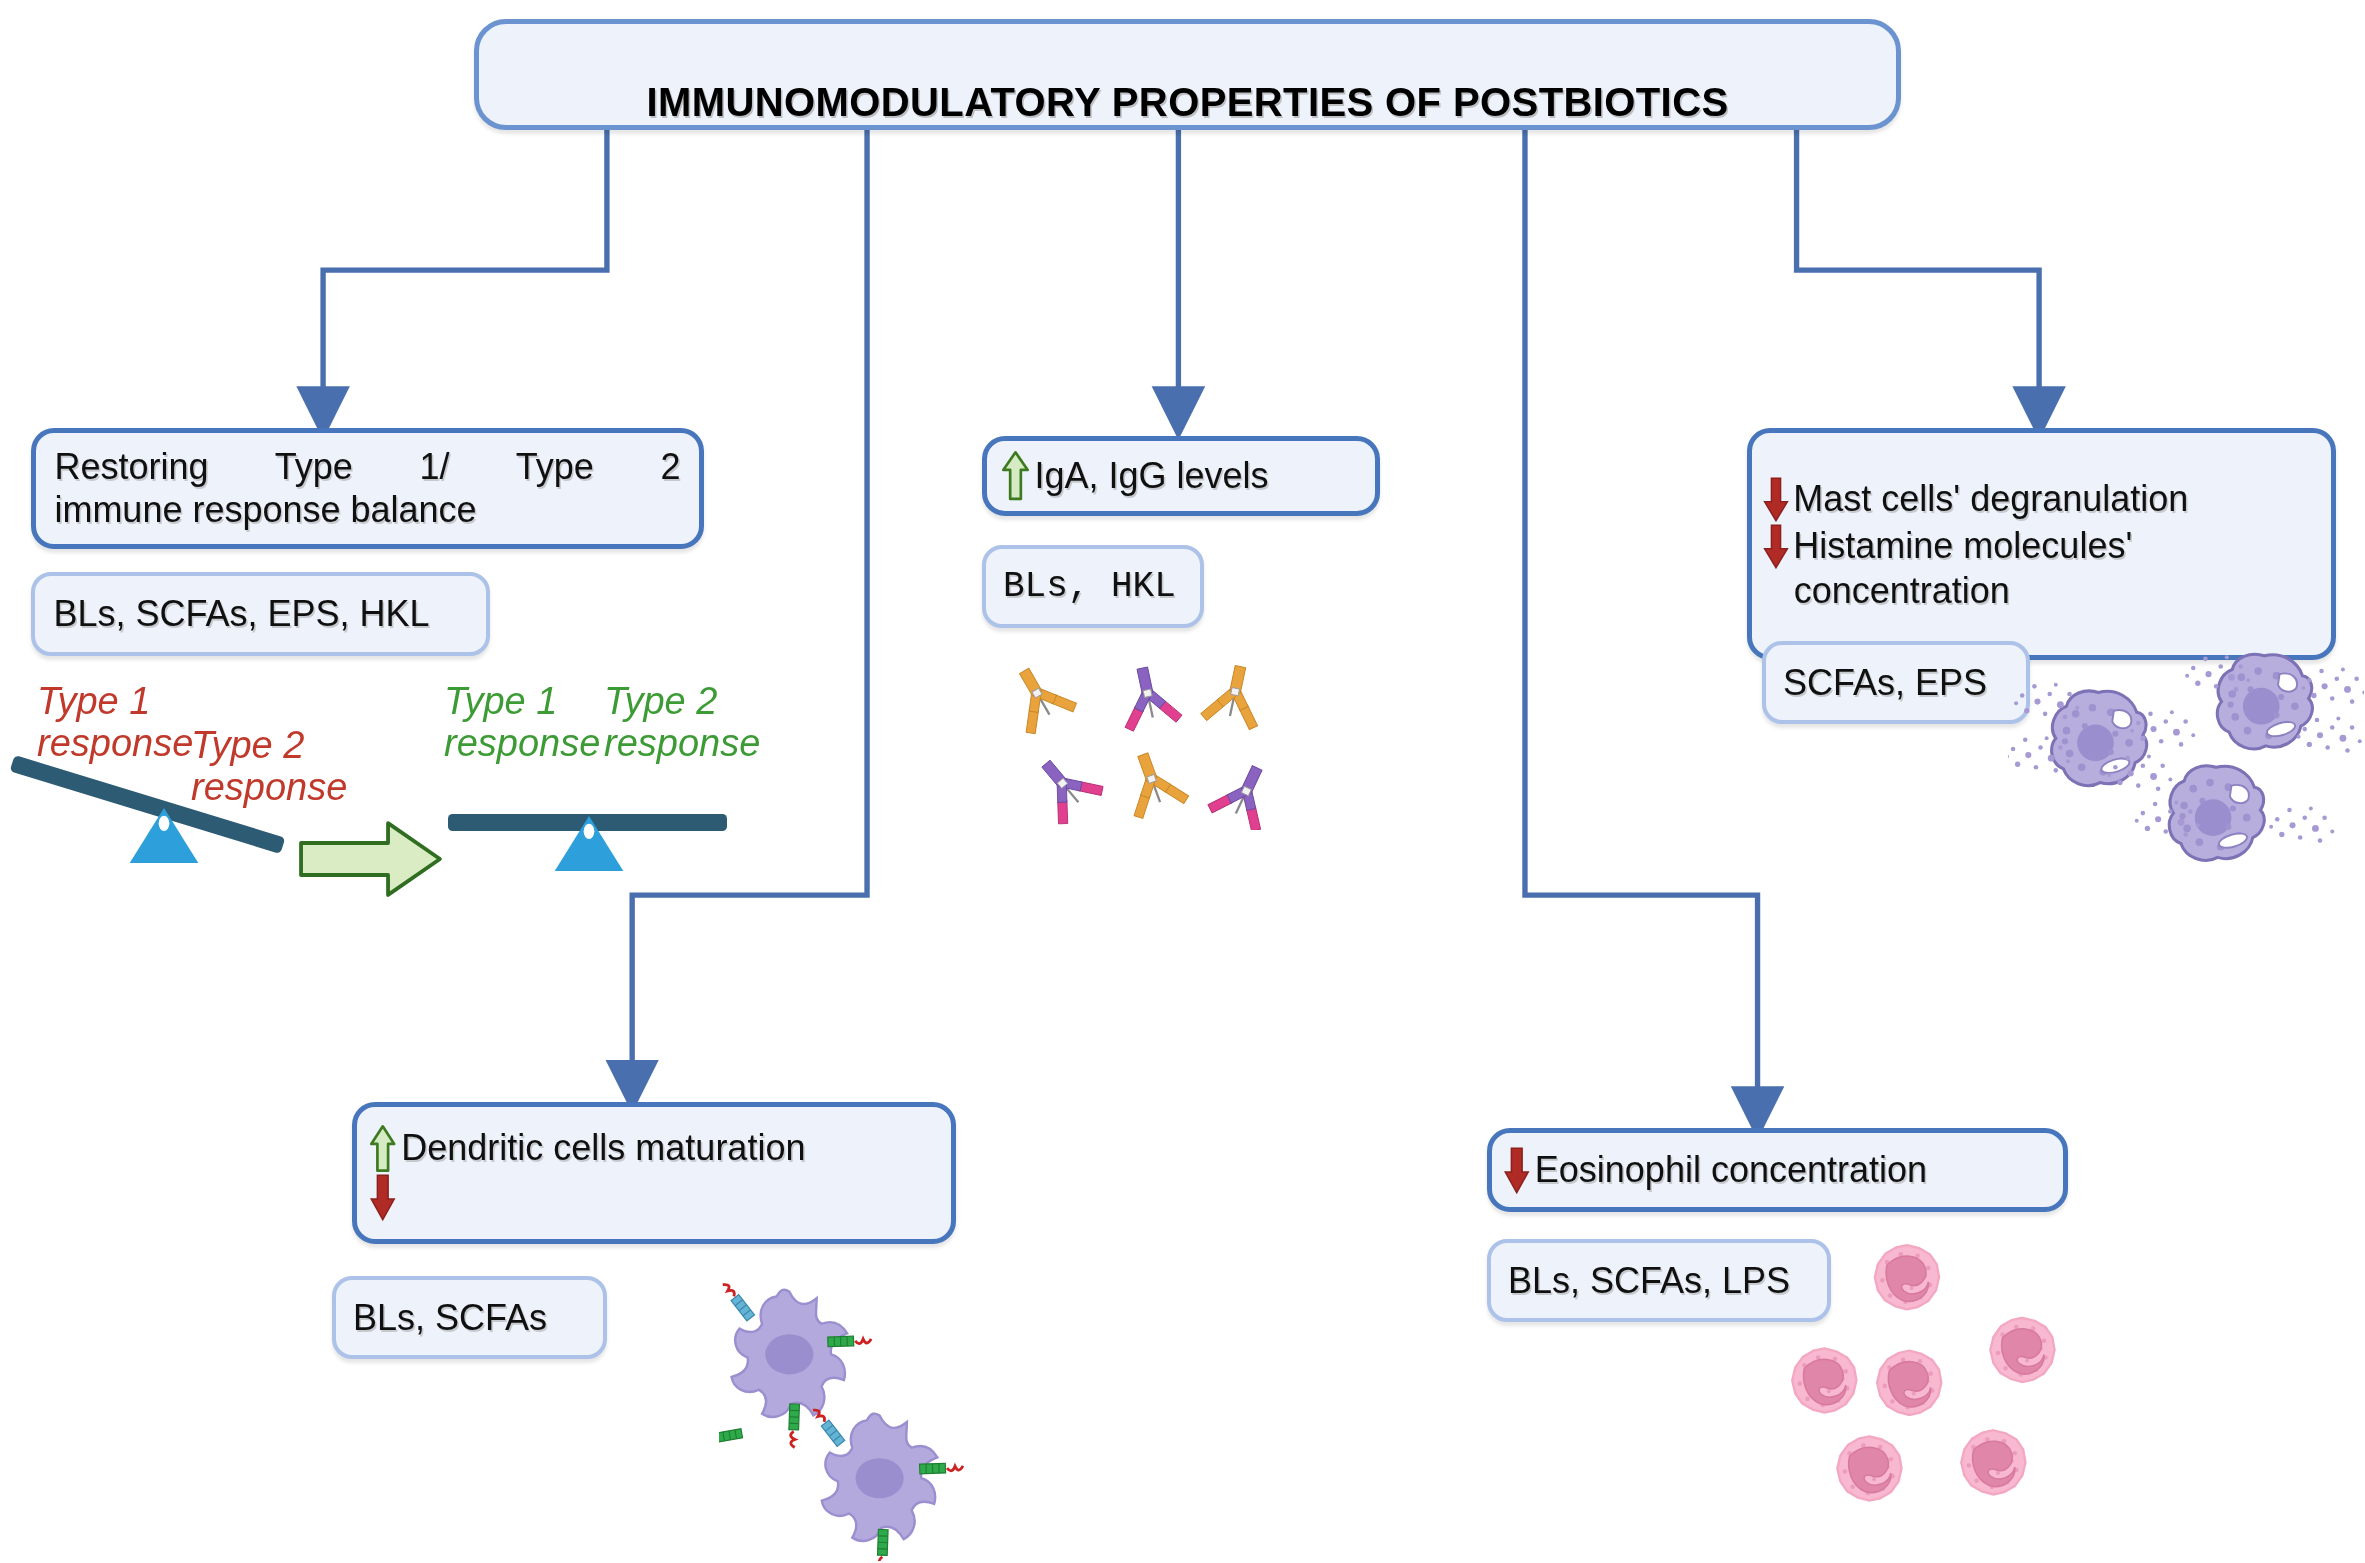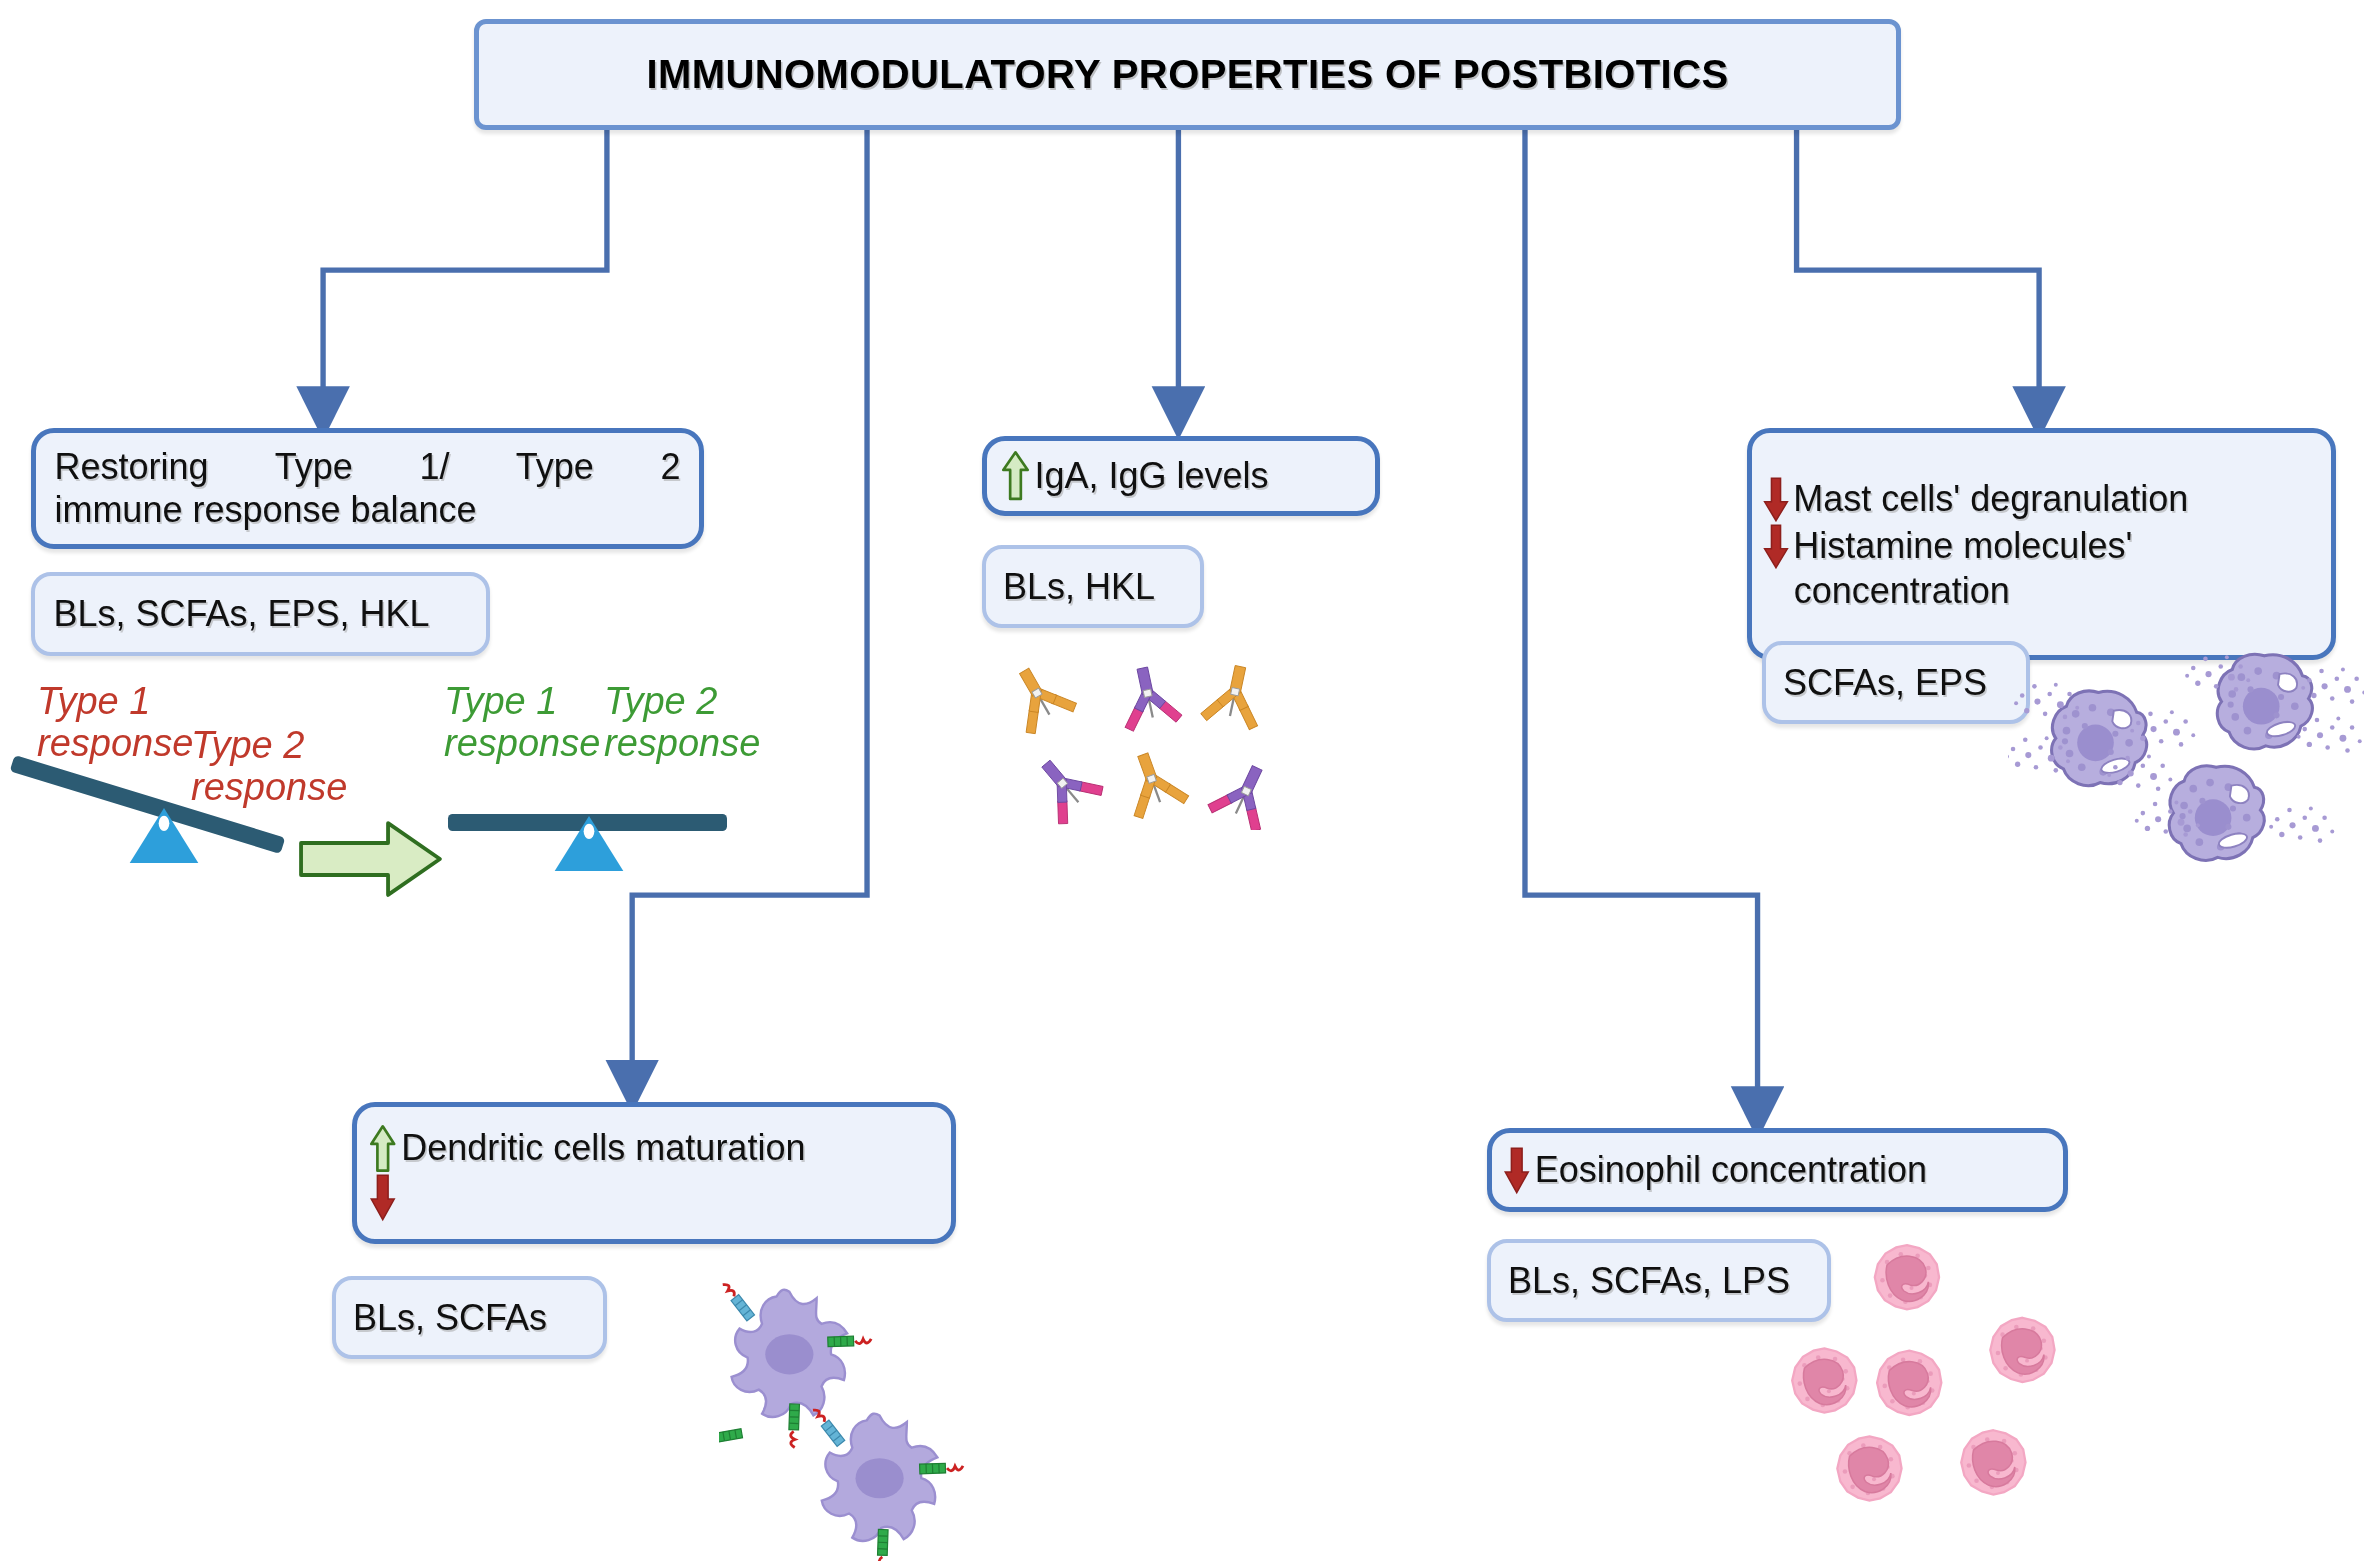--- a/index.html
+++ b/index.html
@@ -17,22 +17,23 @@
     background: #edf2fb;
     border: 5.4px solid #4876bd;
     border-radius: 23px;
     display: flex;
     align-items: center;
     box-shadow: 0 3.8px 3.8px rgba(0,0,0,0.10);
   }
   .node.soft { border: 4.6px solid #adc2e8; border-radius: 20px; }
   .node.title-node {
     border: 5.4px solid #6b93d0;
-    border-radius: 12px;
+    border-radius: 32px;
     justify-content: center;
+    align-items: flex-end;
   }
   .title-text {
     font-size: 40px; font-weight: bold; color:#000;
     letter-spacing: 0.4px;
     text-shadow: 1.5px 1.5px 0 rgba(150,150,150,.55);
     white-space: nowrap;
   }
   .node-text {
     font-size: 36px; color:#101010; line-height: 1.18;
     text-shadow: 1.5px 1.5px 0 rgba(160,160,160,.5);
@@ -131,21 +132,21 @@
 
   <div class="node" style="left:982px; top:436px; width:398px; height:80px; padding:0 13.8px;">
     <span class="arrow-glyph">
       <svg width="29" height="52" viewBox="0 0 38 68">
         <path d="M19,3 L35,26 L26,26 L26,64 L12,64 L12,26 L3,26 Z" fill="#d5ebc4" stroke="#3d7a20" stroke-width="3.5" stroke-linejoin="round"></path>
       </svg>
     </span>
     <span class="node-text">IgA, IgG levels</span>
   </div>
 
-  <div class="node soft" style="left:982px; top:545px; width:222px; height:83px; padding:0 17px;">
+  <div class="node soft" style="left:982px; top:545px; width:222px; height:83px; padding:0 17px;font-family:Liberation Mono, monospace;">
     <span class="tag-text">BLs, HKL</span>
   </div>
 
   <svg class="ill" style="left:1002px; top:646px;" width="329" height="184" viewBox="0 0 430 240">
     <defs>
       <g id="abOr">
         <path d="M0,0 L0,-34" stroke="#8a8a8a" stroke-width="3"></path>
         <g transform="rotate(-38)">
           <rect x="-6" y="-54" width="12" height="30" fill="#e8a33d" stroke="#c98524" stroke-width="1.2"></rect>
           <rect x="-6" y="-26" width="12" height="26" fill="#e8a33d" stroke="#c98524" stroke-width="1.2"></rect>

